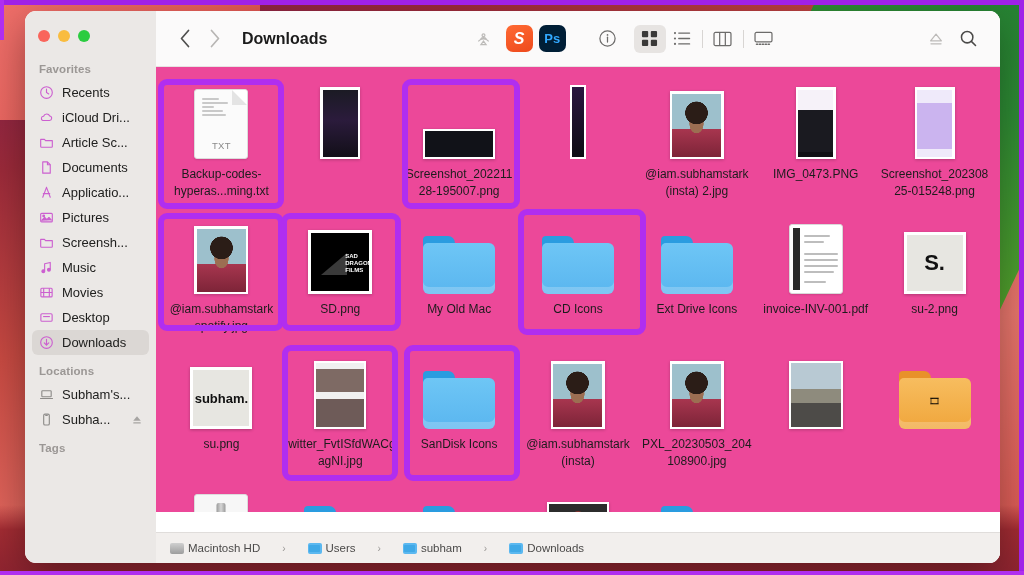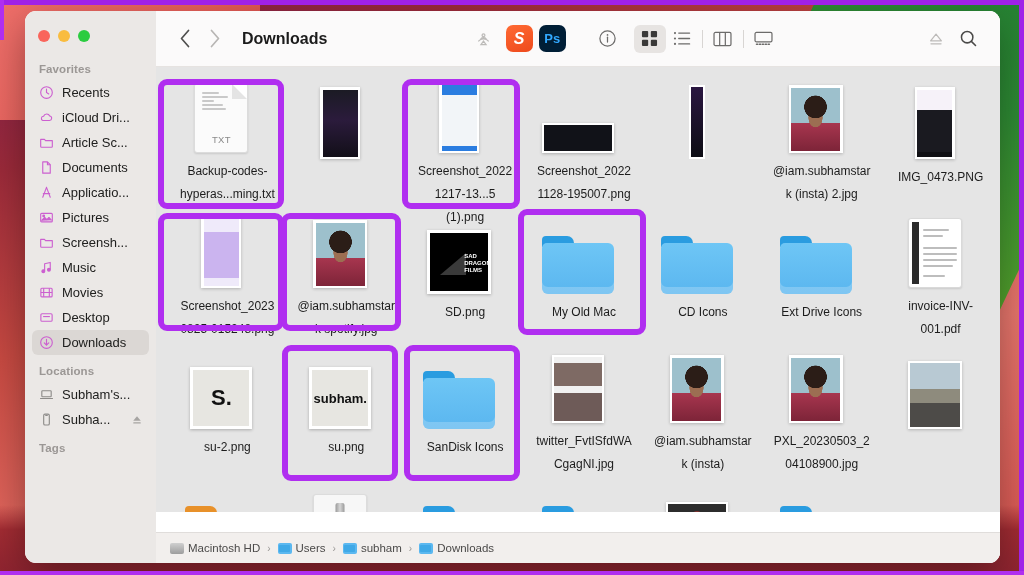--- a/index.html
+++ b/index.html
@@ -100,33 +100,33 @@
     border-radius:6px; color:#6c6b6a;
   }
   .tb-btn.active { background:#e7e4e2; color:#3a3938; }
   .tb-sep { width:1px; height:18px; background:#d8d5d3; margin:0 4px; }
   .app-icon { width:27px; height:27px; border-radius:7px; display:flex; align-items:center; justify-content:center;
               font-size:16px; font-weight:bold; color:#fff; margin-left:6px; }
   .app-icon.s-app  { background:linear-gradient(160deg,#ff6a33,#ee4a1c); font-style:italic; }
   .app-icon.ps-app { background:#001e36; color:#31a8ff; font-size:13px; }
 
   
-  #file-grid-wrap { flex:1; overflow:hidden; position:relative; background:#e5e5e5; }
+  #file-grid-wrap { flex:1; overflow:hidden; position:relative; background:#ec4899; }
   #file-grid {
     display:grid; grid-template-columns:repeat(7, 1fr);
     padding:4px 6px 0 6px; position:relative;
   }
   .file-cell {
     height:135px; display:flex; flex-direction:column; align-items:center;
     padding-top:10px; position:relative;
   }
   .thumb { height:78px; display:flex; align-items:flex-end; justify-content:center; }
   .file-label {
     margin-top:7px; font-size:12px; color:#1c1c1c; text-align:center;
-    line-height:23px; max-width:112px; word-break:break-word;padding-left:12px;
+    line-height:17px; max-width:112px; word-break:break-word;
   }
   
   .hl-box {
     position:absolute; border:6px solid #b02ef0; border-radius:9px;
     pointer-events:none; z-index:20;
   }
 
   
   .folder { width:72px; height:58px; position:relative; }
   .folder .tab {
@@ -202,21 +202,21 @@
   .meme-thumb { width:52px; height:68px; border:2px solid #fff; box-shadow:0 1px 3px rgba(0,0,0,.22);
                 background:linear-gradient(180deg,#f0f0f0 0 10%, #7e6a64 10% 46%, #f0f0f0 46% 56%, #6e5b58 56% 100%); }
   .food-thumb { width:62px; height:62px; border:2px solid #fff; box-shadow:0 1px 3px rgba(0,0,0,.22);
     background: radial-gradient(circle at 50% 50%, #e8a94a 0 18%, #4e8f3a 19% 40%, #b9352f 41% 52%, #2c2c2c 53% 100%); }
   .outdoor-thumb { width:54px; height:68px; border:2px solid #fff; box-shadow:0 1px 3px rgba(0,0,0,.22);
     background: linear-gradient(180deg,#b8c9d3 0 40%, #8e8b7d 40% 62%, #4d4b48 62% 100%); }
 
   
   #path-bar {
     height:31px; flex:0 0 31px; background:#f2efed; border-top:1px solid #e0dddb;
-    display:flex; align-items:center; padding-left:14px; gap:5px;
+    display:flex; align-items:center; padding-left:14px; gap:20px;
     font-size:11.5px; color:#4b4a49;margin-top:20px;
   }
   .pb-crumb { display:flex; align-items:center; gap:4px; }
   .pb-sep { color:#9a9896; font-size:10px; margin:0 2px; }
   .pb-ico { width:14px; height:13px; flex:0 0 14px; }
   .pb-folder { width:14px; height:11px; background:#5bb8f0; border-radius:2px; position:relative; }
   .pb-folder:before { content:""; position:absolute; left:1px; top:2px; width:11px; height:7px;
                       background:#2a9ce0; border-radius:1px; opacity:.55; }
   .pb-disk { width:14px; height:11px; background:linear-gradient(180deg,#cfcfcf,#9d9d9d); border-radius:2px; }
 </style>
@@ -490,28 +490,20 @@
         </div>
 
         <div class="file-cell">
           <div class="thumb">
             <div class="photo phone-thumb">
                 <div class="ph-inner phone-dark"></div>
               </div>
           </div>
         </div>
 
-        <div class="file-cell">
-          <div class="thumb">
-            <div class="photo phone-thumb">
-                <div class="ph-inner phone-blue"></div>
-              </div>
-          </div>
-          <div class="file-label">Screenshot_20221217-13...5 (1).png</div>
-        </div>
 
         <div class="file-cell">
           <div class="thumb">
             <div class="dark-shot"></div>
           </div>
           <div class="file-label">Screenshot_20221128-195007.png</div>
         </div>
 
         <div class="file-cell">
           <div class="thumb">
@@ -621,33 +613,33 @@
 
         <div class="file-cell">
           <div class="thumb">
             <div class="su-thumb" style="font-size:13px">subham.</div>
           </div>
           <div class="file-label">su.png</div>
         </div>
 
         <div class="file-cell">
           <div class="thumb">
+            <div class="meme-thumb"></div>
+          </div>
+          <div class="file-label">twitter_FvtISfdWACgagNI.jpg</div>
+        </div>
+
+        <div class="file-cell">
+          <div class="thumb">
             <div class="folder">
                 <div class="tab"></div>
                 <div class="body"></div>
               </div>
           </div>
           <div class="file-label">SanDisk Icons</div>
-        </div>
-
-        <div class="file-cell">
-          <div class="thumb">
-            <div class="meme-thumb"></div>
-          </div>
-          <div class="file-label">twitter_FvtISfdWACgagNI.jpg</div>
         </div>
 
         <div class="file-cell">
           <div class="thumb">
             <div class="photo face-thumb">
                 <div class="ph-inner face-inner"></div>
               </div>
           </div>
           <div class="file-label">@iam.subhamstark (insta)</div>
         </div>

